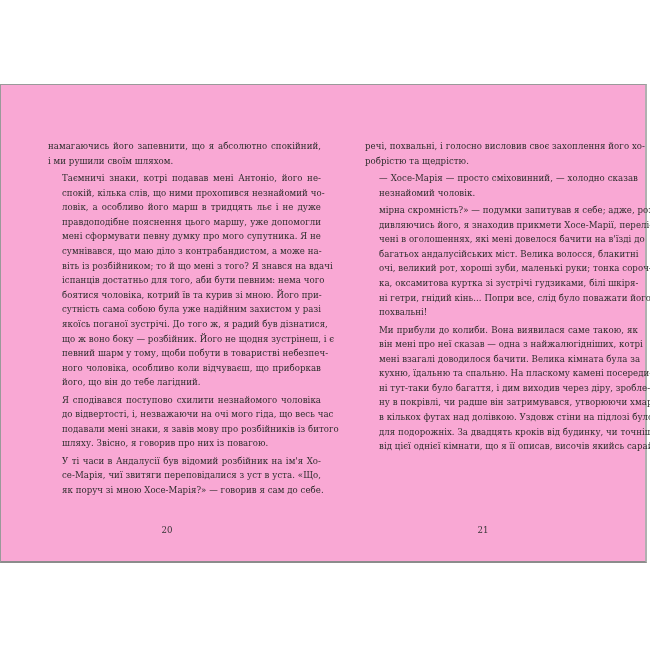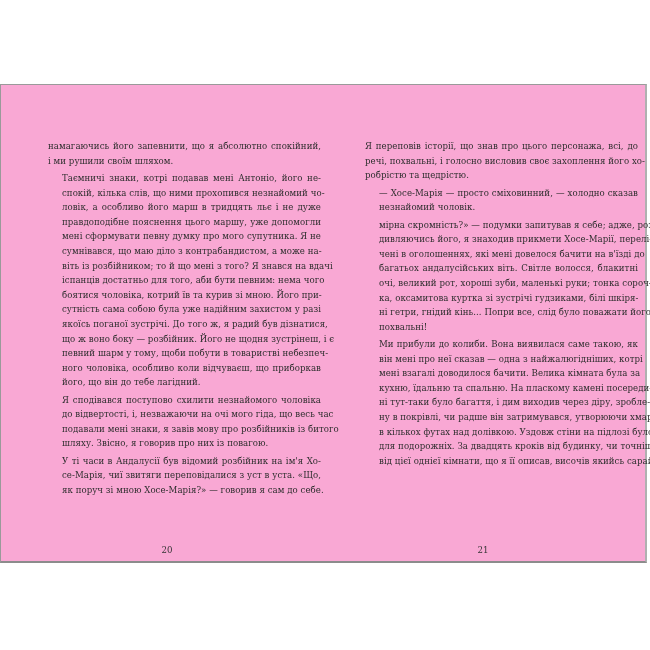--- a/index.html
+++ b/index.html
@@ -16,21 +16,21 @@
     text-align: justify; letter-spacing: 0.05px;
   }
   .page.left { left: 47px; }
   .page.right { left: 364px; }
   .page p { margin: 0 0 2.8px 0; text-indent: 0; }
   .page p.indent { text-indent: 14px; }
   .line { display: block; text-align-last: justify; white-space: nowrap; }
   .line.last { text-align-last: left; }
   .pnum {
     position: absolute; top: 440px; width: 40px; text-align: center;
-    font-family: "DejaVu Serif", "Liberation Serif", serif; font-size: 8.6px; color: #333; margin-top: 20px;
+    font-family: "DejaVu Serif", "Liberation Serif", serif; font-size: 8.6px; color: #333;
   }
   .pnum.left { left: 146px; }
   .pnum.right { left: 462px; }
 </style>
 </head>
 <body>
 
 <div class="sheet">
   <div class="page left" id="left-page">
       <p>
@@ -62,33 +62,32 @@
       </p>
       <p class="indent">
         <span class="line">У ті часи в Андалусії був відомий розбійник на ім'я Хо-</span>
         <span class="line">се-Марія, чиї звитяги переповідалися з уст в уста. «Що,</span>
         <span class="line last">як поруч зі мною Хосе-Марія?» — говорив я сам до себе.</span>
       </p>
     </div>
   <div class="pnum left">20</div>
   <div class="page right" id="right-page">
       <p>
-        <span class="line">Я переповів історії, що знав про цього персонажа, всі, до</span>
         <span class="line">речі, похвальні, і голосно висловив своє захоплення його хо-</span>
         <span class="line last">робрістю та щедрістю.</span>
       </p>
       <p class="indent">
         <span class="line">— Хосе-Марія — просто сміховинний, — холодно сказав</span>
         <span class="line last">незнайомий чоловік.</span>
       </p>
       <p class="indent">
         <span class="line">мірна скромність?» — подумки запитував я себе; адже, роз-</span>
         <span class="line">дивляючись його, я знаходив прикмети Хосе-Марії, перелі-</span>
         <span class="line">чені в оголошеннях, які мені довелося бачити на в'їзді до</span>
-        <span class="line">багатьох андалусійських віть. Світле волосся, блакитні</span>
+        <span class="line">багатьох андалусійських міст. Велика волосся, блакитні</span>
         <span class="line">очі, великий рот, хороші зуби, маленькі руки; тонка сороч-</span>
         <span class="line">ка, оксамитова куртка зі зустрічі гудзиками, білі шкіря-</span>
         <span class="line">ні гетри, гнідий кінь... Попри все, слід було поважати його</span>
         <span class="line last">похвальні!</span>
       </p>
       <p class="indent">
         <span class="line">Ми прибули до колиби. Вона виявилася саме такою, як</span>
         <span class="line">він мені про неї сказав — одна з найжалюгідніших, котрі</span>
         <span class="line">мені взагалі доводилося бачити. Велика кімната була за</span>
         <span class="line">кухню, їдальню та спальню. На пласкому камені посереди-</span>

